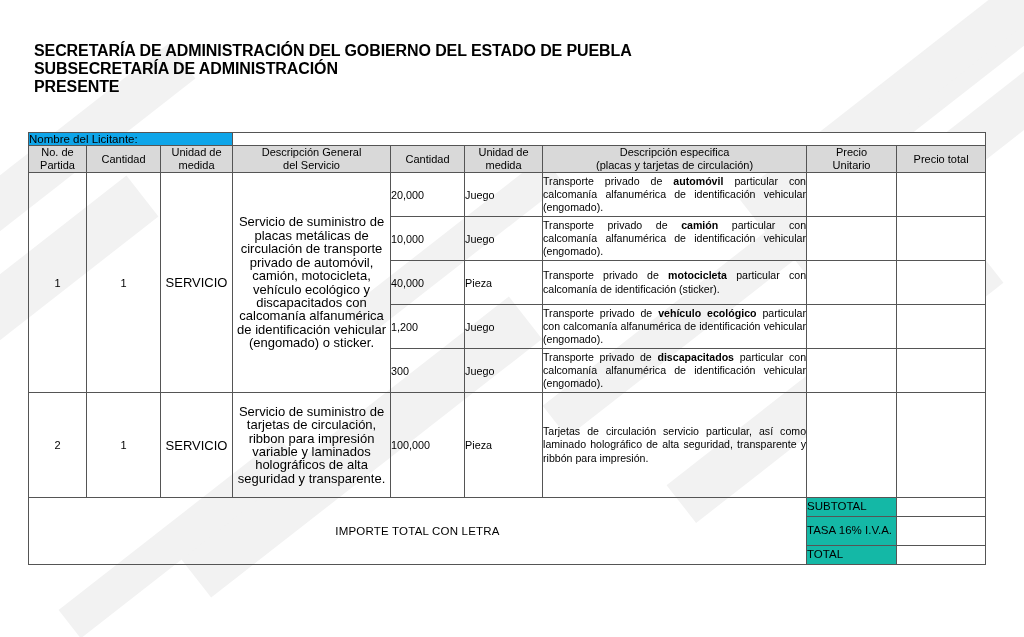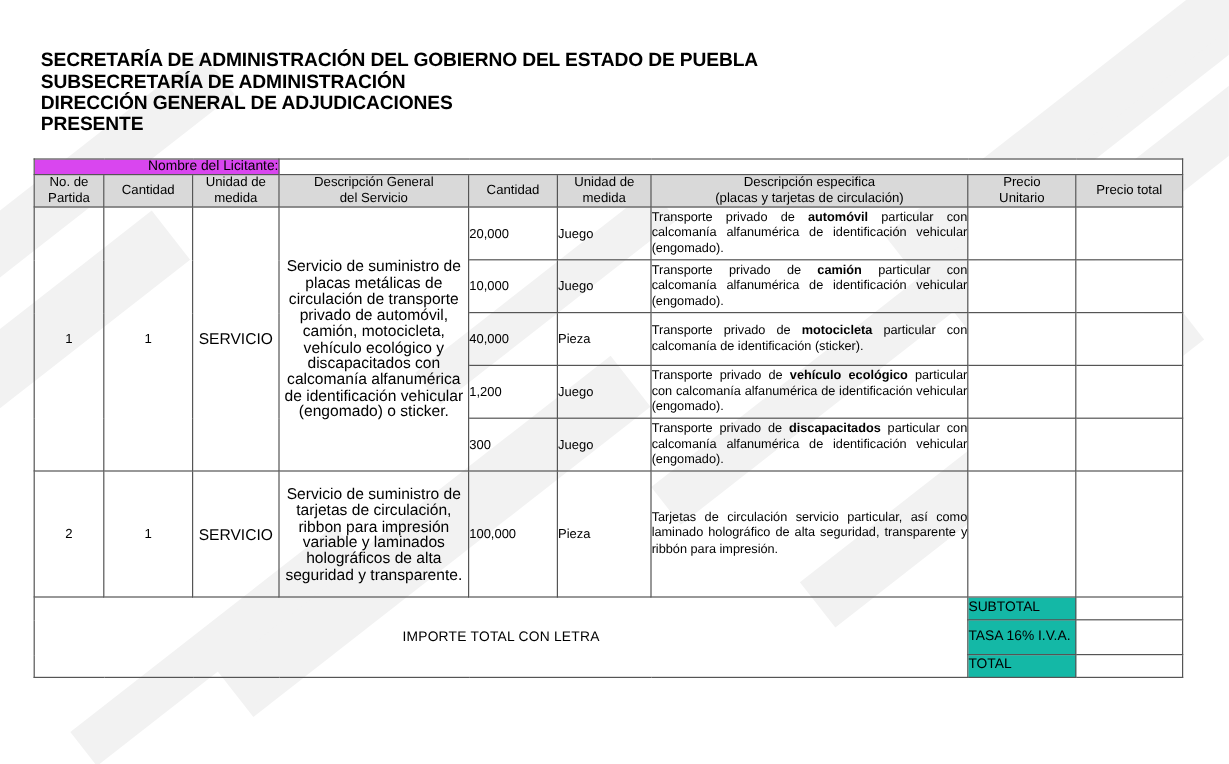--- a/index.html
+++ b/index.html
@@ -78,25 +78,25 @@
   }
   .hdr {
     background: #d9d9d9;
     font-weight: bold;
     text-align: center;
     font-size: 11px;
     line-height: 13px;
     padding: 4px 2px;
   }
   .bidder-label {
-    background: #d946ef;
+    background: #0ea5e9;
     font-weight: bold;
     font-size: 11.5px;
     padding: 3px 0 3px 7px;
-    text-align: right;
+    text-align: left;
     margin-top: 48px;
   }
   .bidder-blank { background: #ffffff; }
 
   td.general-desc {
     text-align: center;
     line-height: 13.4px;
     padding: 3px 6px;
     font-size: 13px;
   }
@@ -166,21 +166,20 @@
   <div class="wm wm-h"></div>
   <div class="wm wm-i"></div>
   <div class="wm wm-j"></div>
 </div>
 
 <div id="page">
 
   <div id="letterhead">
     <div>SECRETARÍA DE ADMINISTRACIÓN DEL GOBIERNO DEL ESTADO DE PUEBLA</div>
     <div>SUBSECRETARÍA DE ADMINISTRACIÓN</div>
-    <div>DIRECCIÓN GENERAL DE ADJUDICACIONES</div>
     <div>PRESENTE</div>
   </div>
 
   <table id="quote-table">
     <colgroup>
       <col style="width:58px">
       <col style="width:74px">
       <col style="width:72px">
       <col style="width:158px">
       <col style="width:74px">

